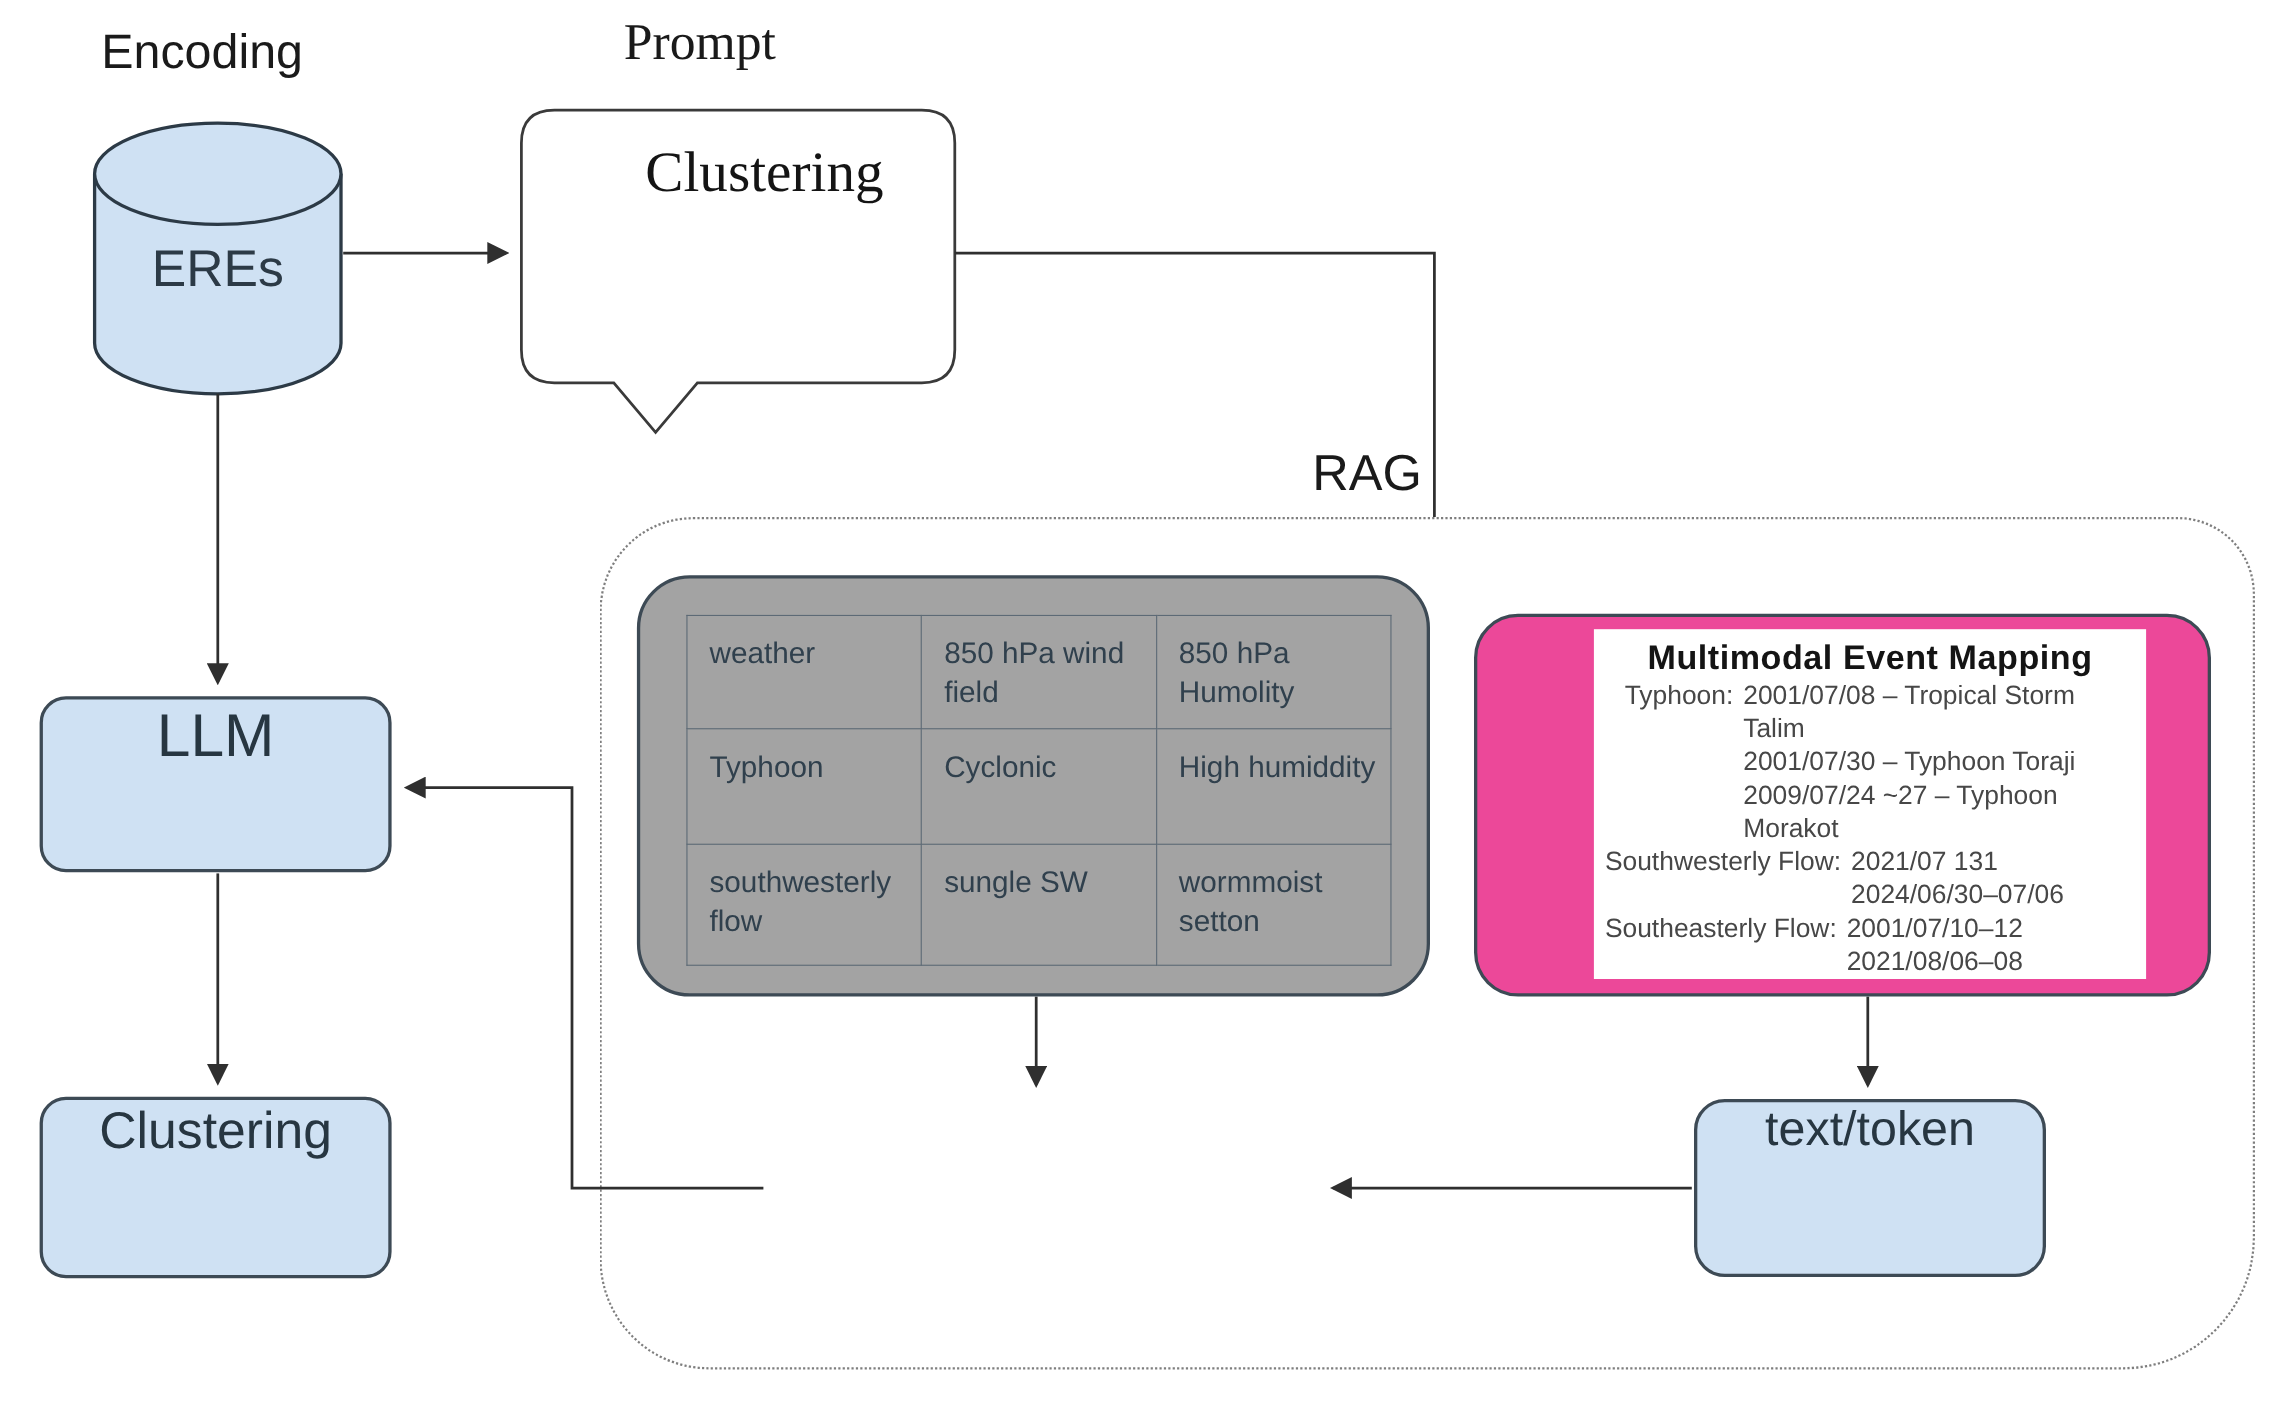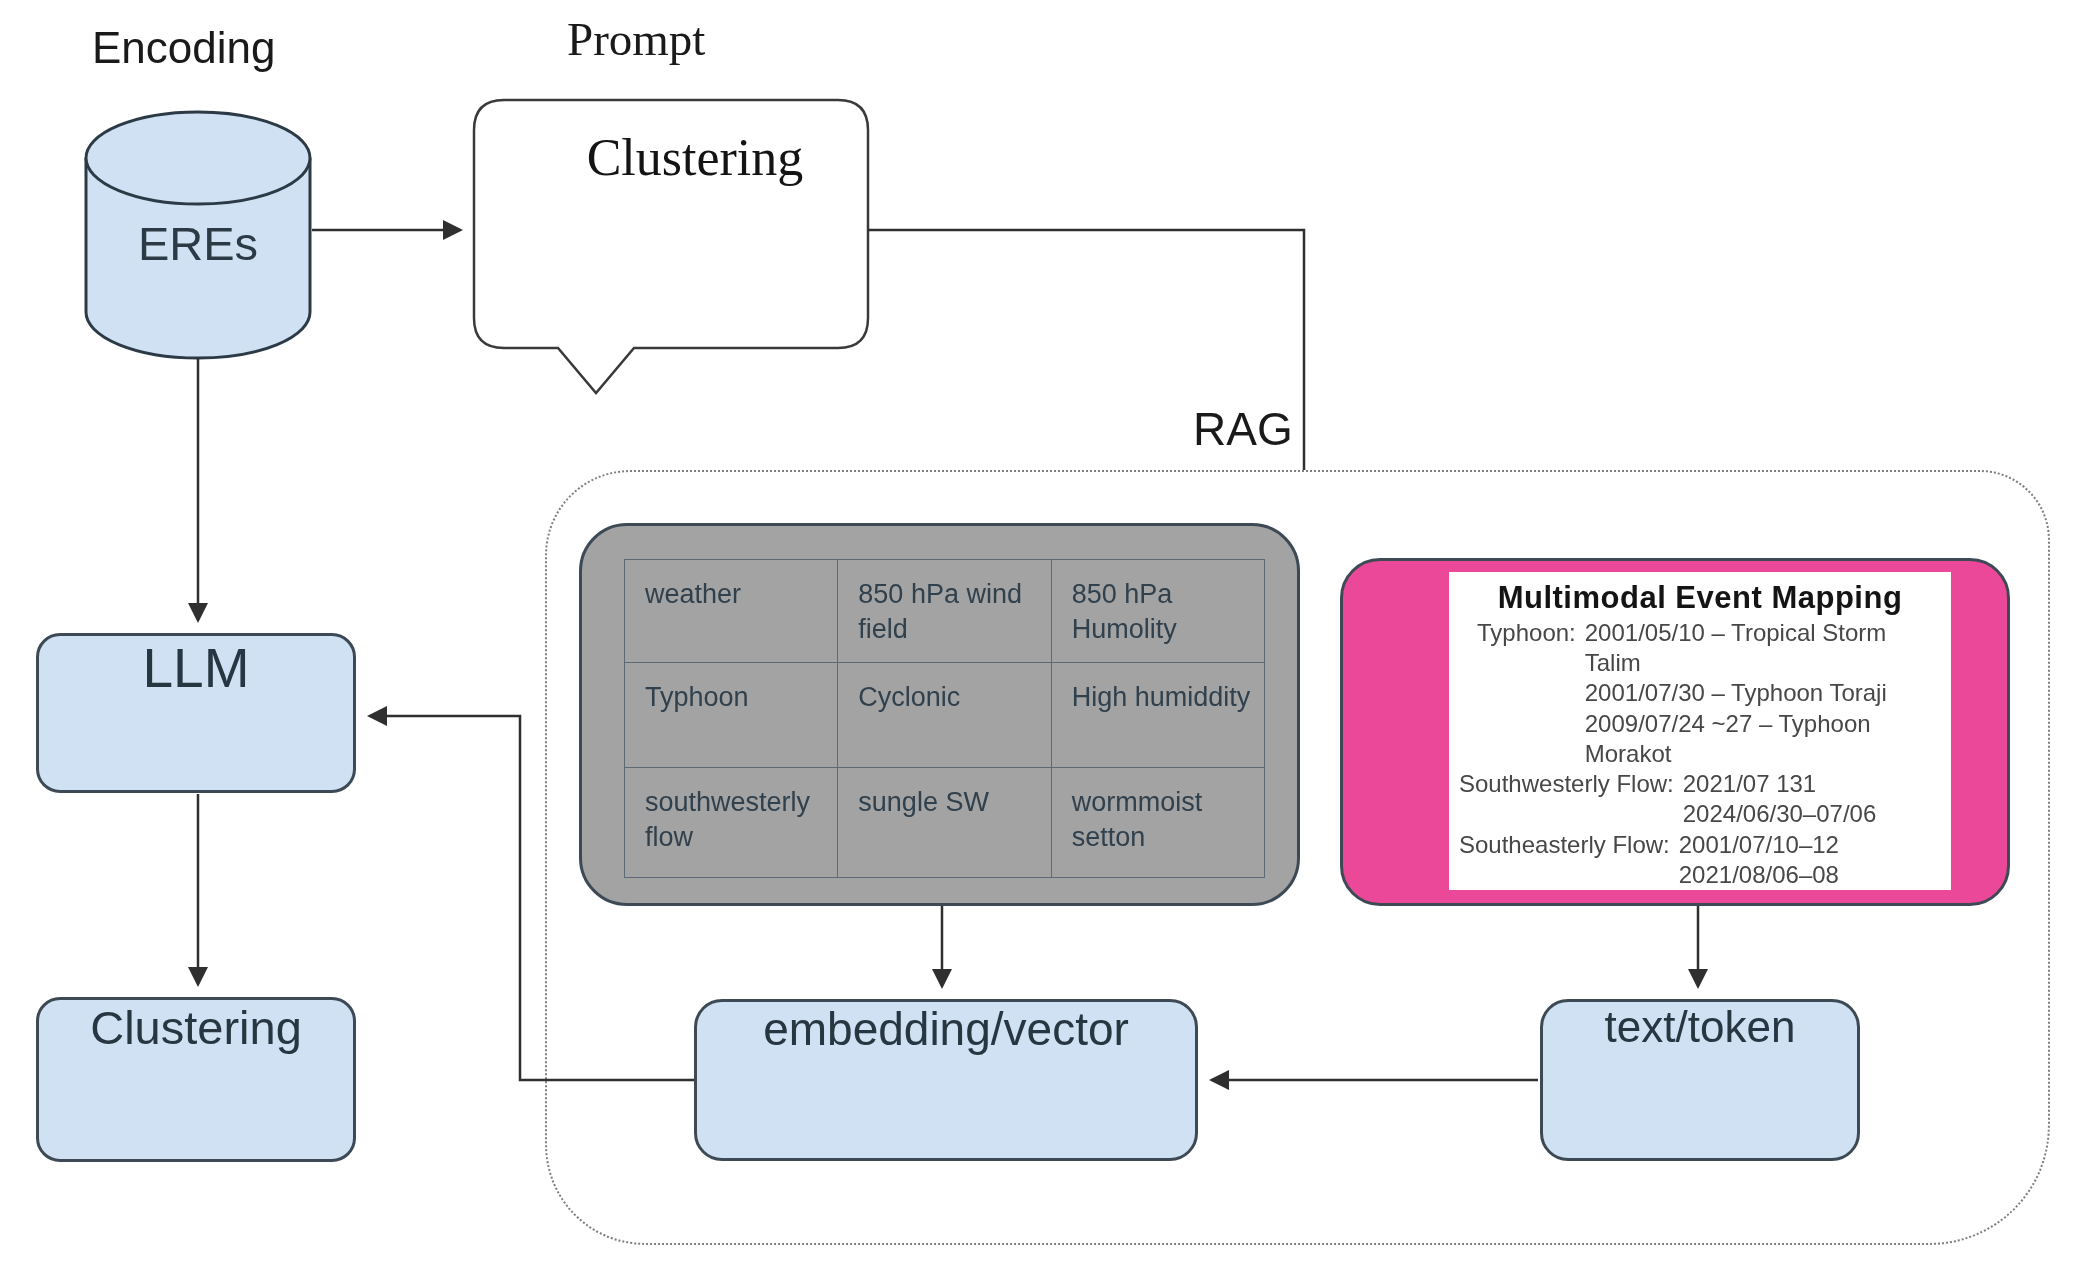--- a/index.html
+++ b/index.html
@@ -213,21 +213,21 @@
       </table>
   </div>
 
   <div class="event-panel">
     <div class="event-card">
       <div class="event-title">Multimodal Event Mapping</div>
 
       <div class="em-row em-row-typhoon">
         <span class="em-label">Typhoon:</span>
         <span class="em-lines">
-          <div>2001/05/10 – Tropical Storm</div>
+          <div>2001/07/08 – Tropical Storm</div>
           <div>Talim</div>
           <div>2001/07/30 – Typhoon Toraji</div>
           <div>2009/07/24 ~27 – Typhoon</div>
           <div>Morakot</div>
         </span>
       </div>
 
       <div class="em-row">
         <span class="em-label">Southwesterly Flow:</span>
         <span class="em-lines">
@@ -240,20 +240,17 @@
         <span class="em-label">Southeasterly Flow:</span>
         <span class="em-lines">
           <div>2001/07/10–12</div>
           <div>2021/08/06–08</div>
 
         </span>
       </div>
     </div>
   </div>
 
-  <div class="node-box node-embedding">
-    <span>embedding/vector</span>
-  </div>
   <div class="node-box node-texttoken">
     <span>text/token</span>
   </div>
 
 </div>
 
 </body></html>

